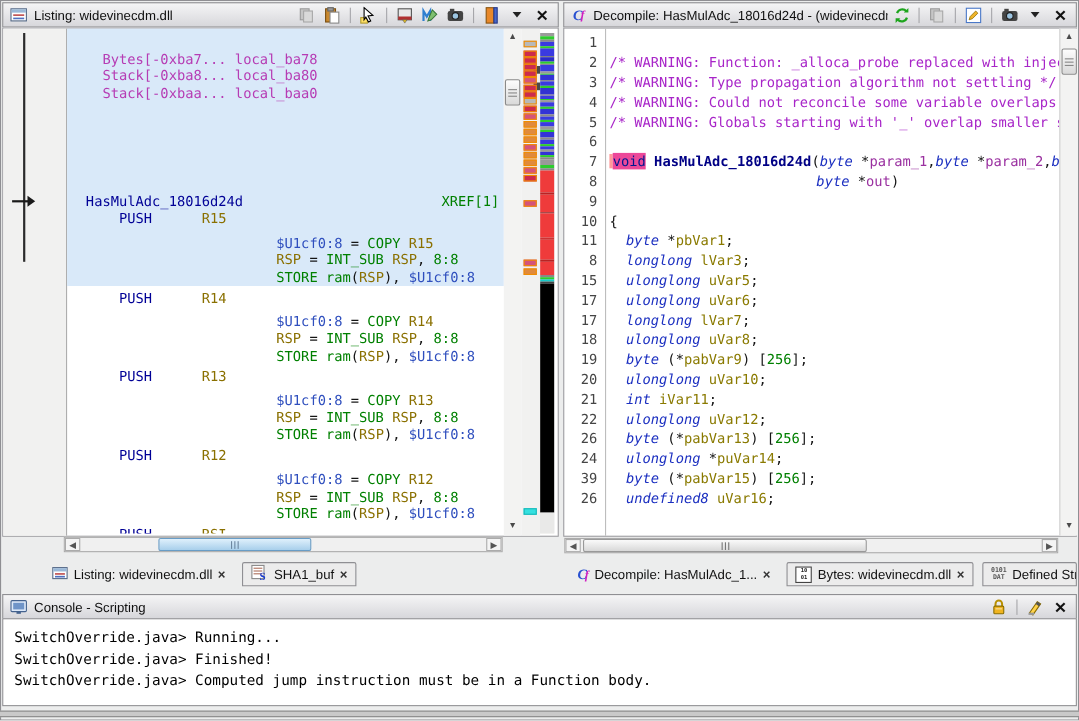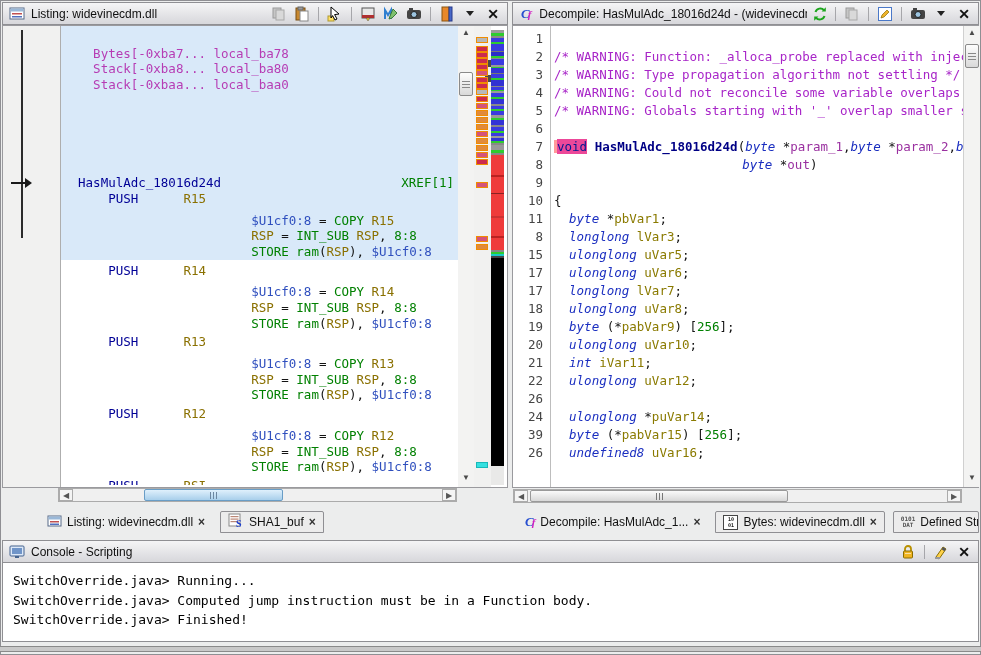--- a/index.html
+++ b/index.html
@@ -418,20 +418,21 @@
         <div class="d-row">
           <span class="d-num">21</span>
           <span class="d-code"><span class="c-pl">  </span><span class="c-ty">int</span><span class="c-pl"> </span><span class="c-va">iVar11</span><span class="c-pl">;</span></span>
         </div>
         <div class="d-row">
           <span class="d-num">22</span>
           <span class="d-code"><span class="c-pl">  </span><span class="c-ty">ulonglong</span><span class="c-pl"> </span><span class="c-va">uVar12</span><span class="c-pl">;</span></span>
         </div>
         <div class="d-row">
           <span class="d-num">26</span>
+          <span class="d-code"><span class="c-pl">  </span><span class="c-ty">byte</span><span class="c-pl"> (*</span><span class="c-va">pabVar13</span><span class="c-pl">) [</span><span class="c-cn">256</span><span class="c-pl">];</span></span>
         </div>
         <div class="d-row">
           <span class="d-num">24</span>
           <span class="d-code"><span class="c-pl">  </span><span class="c-ty">ulonglong</span><span class="c-pl"> *</span><span class="c-va">puVar14</span><span class="c-pl">;</span></span>
         </div>
         <div class="d-row">
           <span class="d-num">39</span>
           <span class="d-code"><span class="c-pl">  </span><span class="c-ty">byte</span><span class="c-pl"> (*</span><span class="c-va">pabVar15</span><span class="c-pl">) [</span><span class="c-cn">256</span><span class="c-pl">];</span></span>
         </div>
         <div class="d-row">
@@ -529,18 +530,18 @@
             <path d="M3 13L10 3l3 2-7 10z" fill="#ffd24a" stroke="#8a6d00"></path>
             <path d="M10 3l3 2-1.5 2.2-3-2z" fill="#555"></path>
             <rect x="2" y="13" width="5" height="2" fill="#999"></rect>
           </svg>
         </span>
       <span class="tbtn xclose">✕</span>
     </span>
   </div>
   <div id="console-body" class="abs">
       <div class="con-line">SwitchOverride.java&gt; Running...</div>
+      <div class="con-line">SwitchOverride.java&gt; Finished!</div>
       <div class="con-line">SwitchOverride.java&gt; Computed jump instruction must be in a Function body.</div>
-      <div class="con-line">SwitchOverride.java&gt; Finished!</div>
     </div>
 
   <div id="bottom-bar" class="abs"></div>
 </div>
 
 </body></html>

